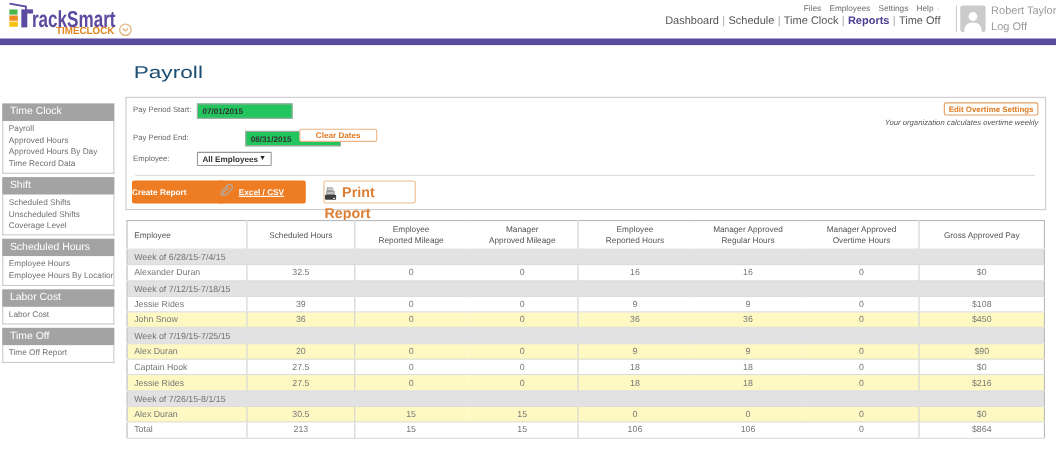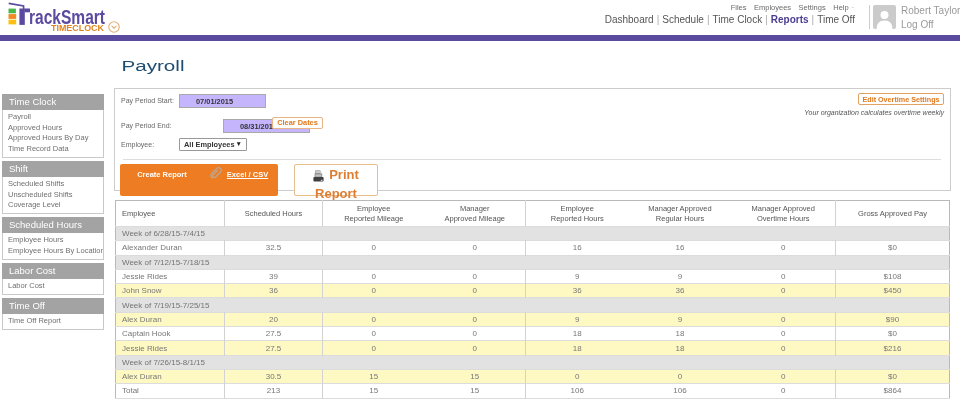--- a/index.html
+++ b/index.html
@@ -20,26 +20,26 @@
 
 
 #sidebar { position:absolute; left:2px; top:94px; width:102px; font-size:7.5px; }
 .sbhead { background:#A3A3A3; color:#fff; font-size:9.5px; padding:0 0 0 7px; height:16px; line-height:16px; }
 .sbitems { border:1px solid #c9c9c9; border-top:none; background:#fff; padding:2.2px 0; margin-bottom:3.2px; overflow:hidden; }
 .sbitems div { color:#707070; padding:0 0 0 5px; line-height:10.6px; white-space:nowrap; }
 
 
 #panel { position:absolute; left:114px; top:88px; width:837px; height:103px; border:1px solid #ccc; background:#fff; }
 .flabel { position:absolute; left:6px; font-size:7px; color:#666; white-space:nowrap; }
-.finput { position:absolute; left:64px; width:87px; height:14px; border:1px solid #a9a9a9; font-size:7.4px; font-weight:bold; color:#333; padding-left:16px; line-height:13px; background:#c4b5fd; }
-#cleardates { position:absolute; left:157px; top:28px; width:51px; height:12px; border:1px solid #EAB383; border-radius:2px; color:#E07A1F; font-size:7.4px; font-weight:bold; text-align:center; line-height:10.5px; background:#fff; white-space:nowrap; }
+.finput { position:absolute; left:64px; width:87px; height:14px; border:1px solid #a9a9a9; font-size:7.4px; font-weight:bold; color:#333; padding-left:4px; line-height:13px; background:#22c55e; }
+#cleardates { position:absolute; left:157px; top:28px; width:71px; height:12px; border:1px solid #EAB383; border-radius:2px; color:#E07A1F; font-size:7.4px; font-weight:bold; text-align:center; line-height:10.5px; background:#fff; white-space:nowrap; }
 #empsel { position:absolute; left:64px; top:49px; width:68px; height:13px; border:1px solid #999; border-radius:1px; font-size:7.4px; font-weight:bold; color:#333; padding-left:4px; line-height:12px; background:#fff; }
 #empsel .arr { position:absolute; right:4px; top:-1px; font-size:6.5px; color:#222; }
 #panelhr { position:absolute; left:8px; right:9px; top:70px; height:1px; background:#ddd; }
-.btn { position:absolute; top:75px; height:32px; border-radius:2px; font-size:7.5px; font-weight:bold; text-align:center; color:#fff; background:#EE7C22; line-height:21px; }
+.btn { position:absolute; top:75px; height:21px; border-radius:2px; font-size:7.5px; font-weight:bold; text-align:left; color:#fff; background:#EE7C22; line-height:21px; }
 #btn1 { left:5px; width:84px; }
 #btn2 { left:83px; width:80px;text-decoration:underline; }
 #btn3 { left:179px; width:84px; background:#fff; border:1px solid #E9BE8C; color:#DD7E33; line-height:19px; }
 #editot { position:absolute; right:6px; top:4px; width:86px; height:12px; border:1px solid #E2A262; border-radius:2px; color:#E07A1F; font-size:7.2px; font-weight:bold; text-align:center; line-height:11px; white-space:nowrap; }
 #otnote { position:absolute; right:6px; top:20px; font-size:7px; font-style:italic; color:#555; }
 
 
 #rpt { position:absolute; left:115px; top:200px; width:834px; border-collapse:collapse; table-layout:fixed; font-size:8px; color:#777; border:1px solid #b9b9b9; }
 #rpt th { font-weight:normal; font-size:7.5px; color:#555; height:26px; vertical-align:middle; line-height:9.5px; }
 #rpt td { height:14.3px; padding:0; vertical-align:middle; }

